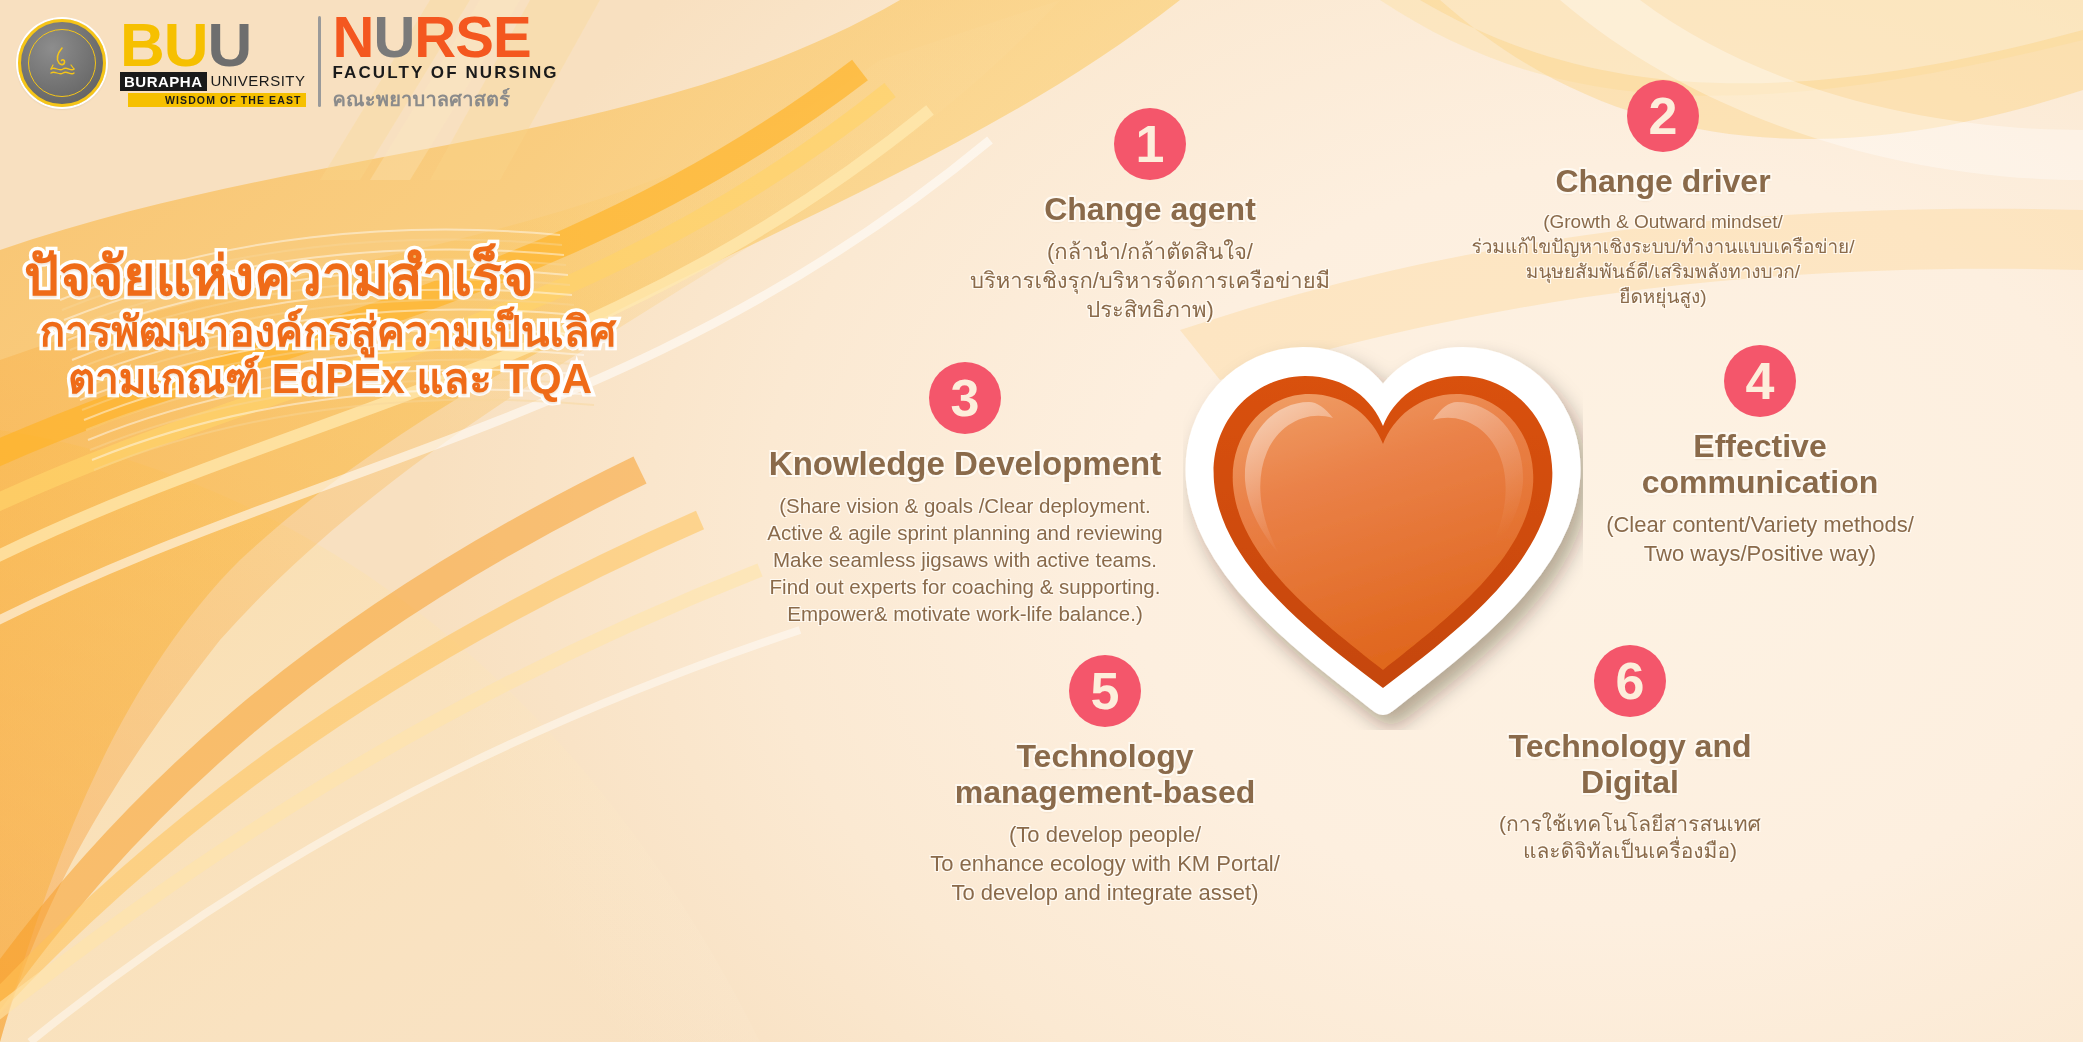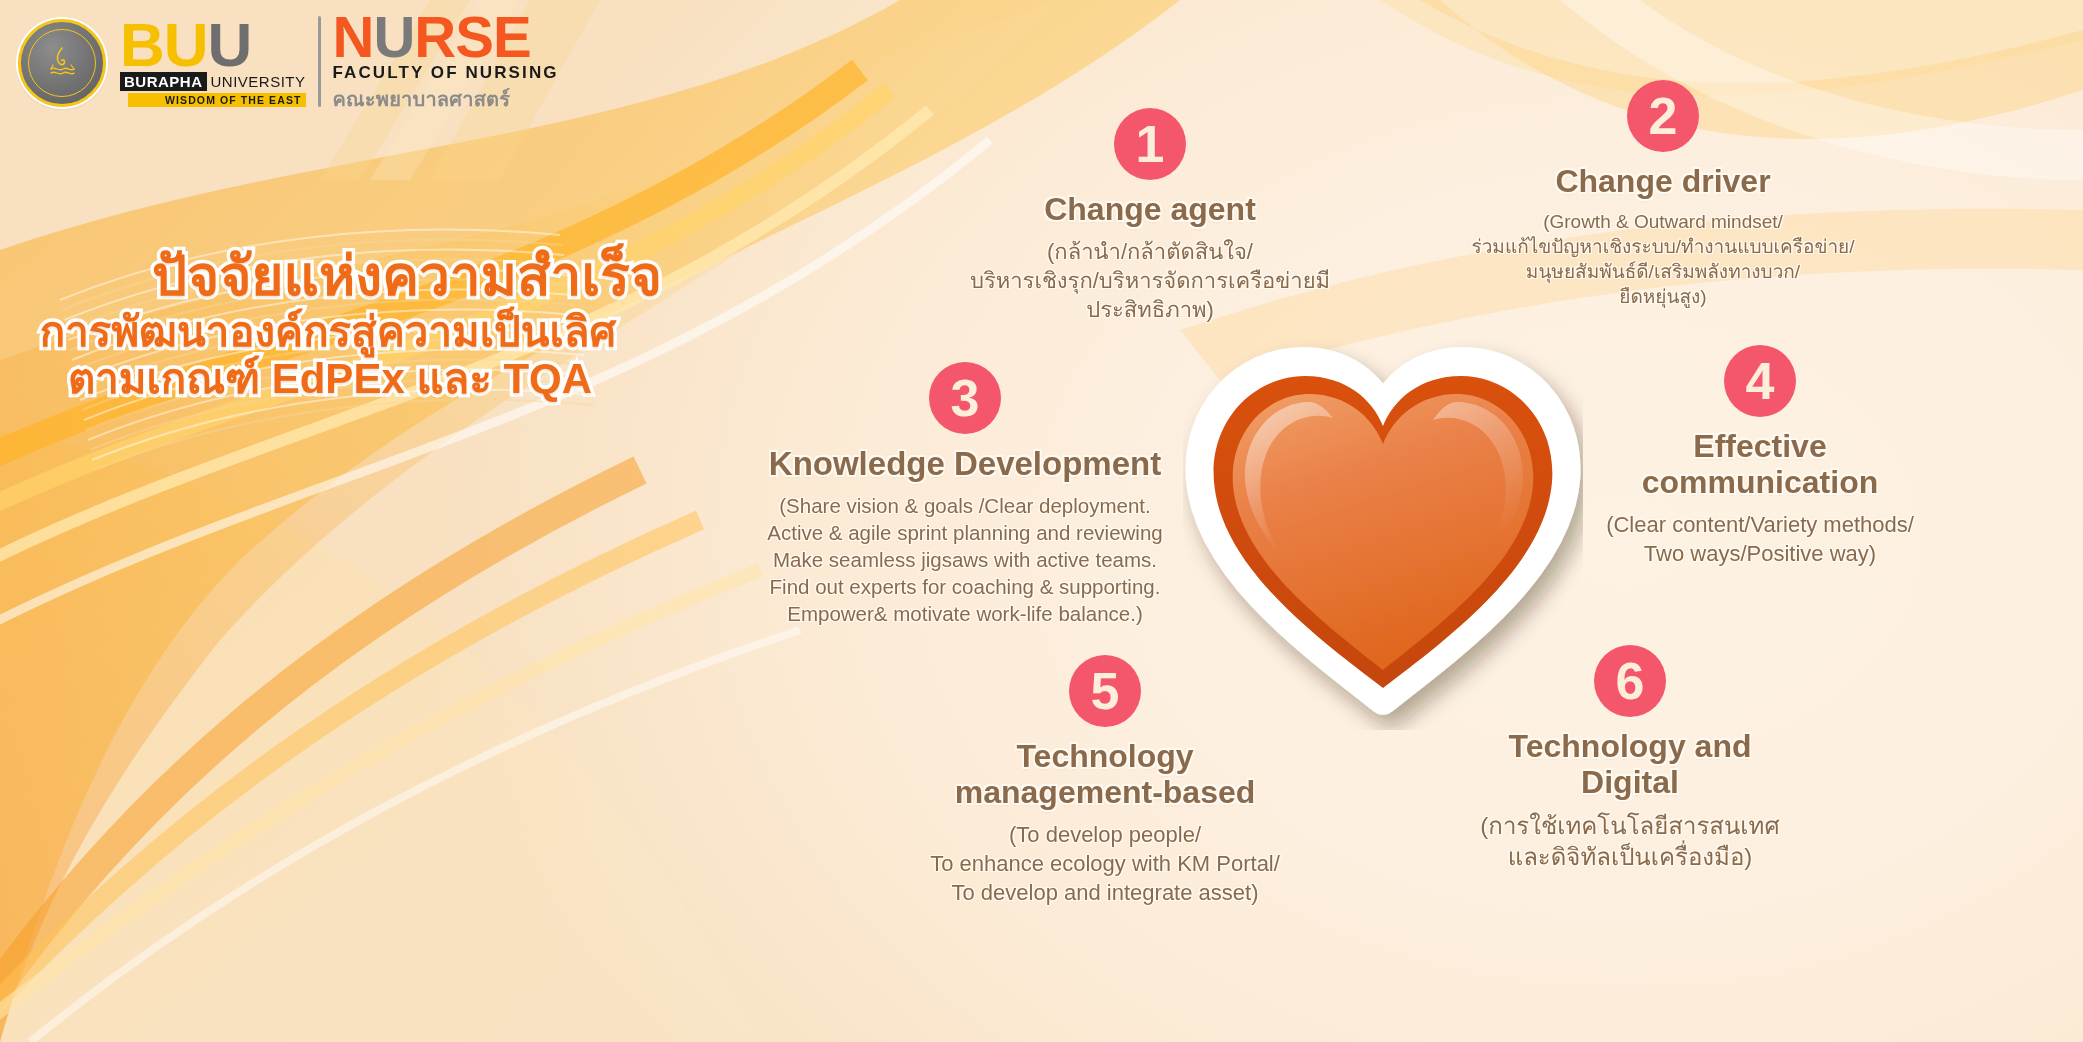--- a/index.html
+++ b/index.html
@@ -90,21 +90,20 @@
     font-size: 62px;
     line-height: .82;
     letter-spacing: -1px;
     display: flex;
   }
   .buu-letters .b { color: #f6c000; }
   .buu-letters .u1 { color: #f6c000; }
   .buu-letters .u2 { color: #6e6e6e; }
   .buu-sub {
     display: flex;
-    align-items: center;
     gap: 4px;
     margin-top: 2px;
   }
   .buu-sub-a {
     background: #1a1a1a;
     color: #ffffff;
     font-size: 15px;
     font-weight: 700;
     letter-spacing: .5px;
     padding: 1px 4px;
@@ -175,21 +174,21 @@
   }
   .hl-line {
     color: #ef6b18;
     font-weight: 700;
     line-height: 1.12;
     -webkit-text-stroke: 7px #ffffff;
     paint-order: stroke fill;
     text-shadow: 0 2px 2px rgba(180,110,40,.18);
     white-space: nowrap;
   }
-  .hl-1 { font-size: 55px; text-align: right; padding-left: 2px; }
+  .hl-1 { font-size: 55px; text-align: left; padding-left: 2px; }
   .hl-2 { font-size: 42px; text-align: center; padding-right: 28px; }
   .hl-3 { font-size: 42px; text-align: center; padding-right: 24px; }
 
   
   .heart-wrap {
     position: absolute;
     left: 1183px;
     top: 340px;
     width: 400px;
     height: 390px;
@@ -256,21 +255,21 @@
 
   #factor-1 .f-title { font-size: 32px; }
   #factor-2 .f-title { font-size: 32px; }
   #factor-3 .f-title { font-size: 33px; }
   #factor-4 .f-title { font-size: 32px; }
   #factor-5 .f-title { font-size: 32px; }
   #factor-6 .f-title { font-size: 32px; }
 
   #factor-2 .f-sub { font-size: 19px; }
   #factor-3 .f-sub { font-size: 20.5px; }
-  #factor-6 .f-sub { font-size: 24px; }
+  #factor-6 .f-sub { font-size: 21px; }
 </style>
 </head>
 <body>
 
 <div id="canvas">
 
   <div class="bg-base"></div>
 
   <div class="bg-swoosh">
     <svg viewBox="0 0 2083 1042" preserveAspectRatio="none" aria-hidden="true">

